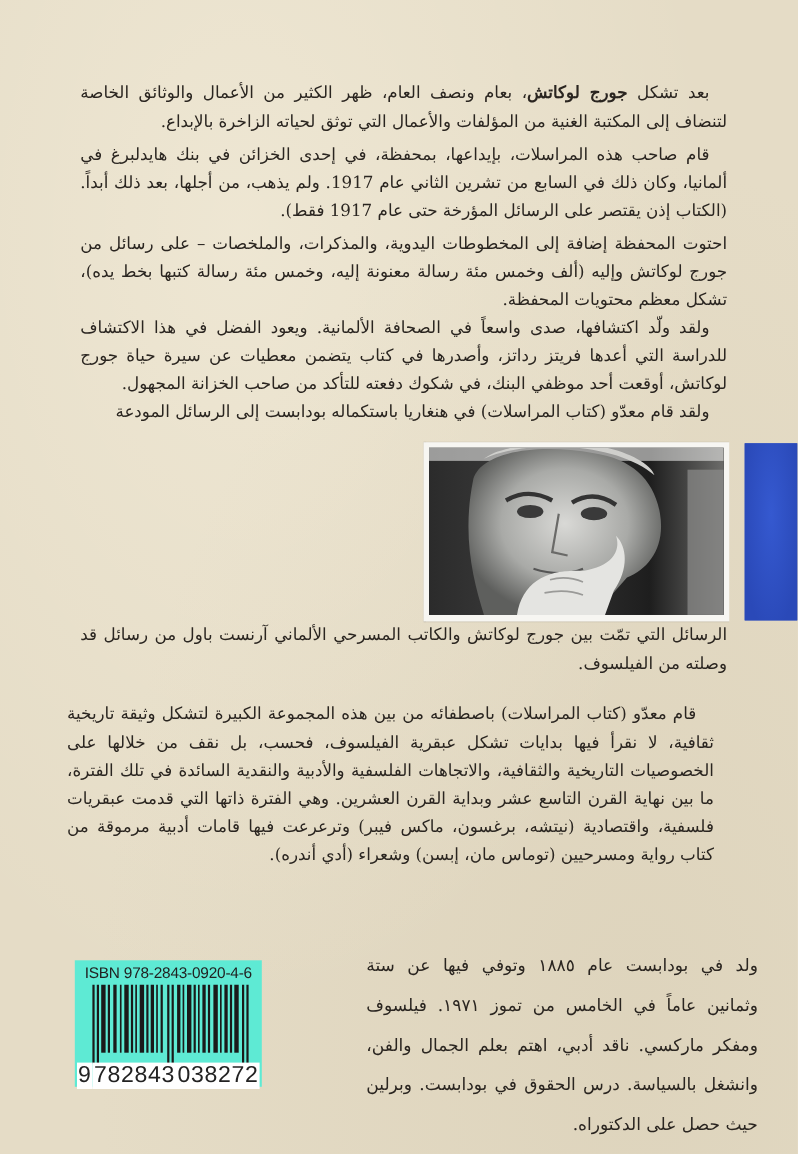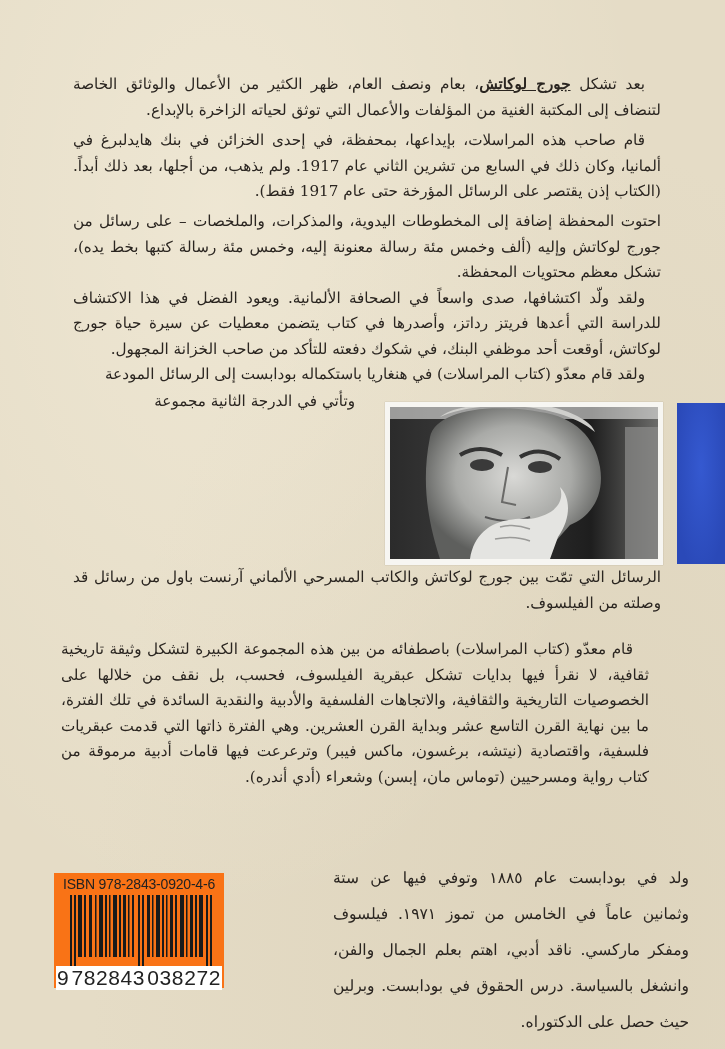--- a/index.html
+++ b/index.html
@@ -11,21 +11,21 @@
       radial-gradient(ellipse at 80% 90%, rgba(200,188,160,0.25), rgba(0,0,0,0) 60%);
     font-family: "DejaVu Serif", "Liberation Serif", serif;
     color: #2a2520;
   }
   .rtl { direction: rtl; text-align: justify; text-align-last: right; }
   .para {
     position: absolute; font-size: 15.2px; line-height: 25.6px;
     margin: 0;
   }
   .para p { margin: 0; text-indent: 16px; }
-  .bold-name { font-weight: bold; text-decoration: underline; }
+  .bold-name { font-weight: bold; }
 
   #p1 { left: 73px; top: 72px; width: 588px; }
   #p2 { left: 73px; top: 128px; width: 588px; }
   #p3 { left: 73px; top: 209px; width: 588px; }
   #p4 { left: 73px; top: 362px; width: 588px; }
   #p4b { left: 73px; top: 385px; width: 298px; text-indent: 0; }
   #p5 { left: 73px; top: 565px; width: 588px; }
   #p6 { left: 61px; top: 637px; width: 588px; }
   #bio { left: 305px; top: 860px; width: 356px; font-size: 15.5px; line-height: 36px; margin-left: 28px; }
 
@@ -37,22 +37,22 @@
     position: absolute; left: 5px; top: 5px; right: 5px; bottom: 6px;
     background: #2a2a2a; overflow: hidden;
   }
   .blue-block {
     position: absolute; left: 677px; top: 403px; width: 48px; height: 161px;
     background: #2d4fc2;
     background-image: radial-gradient(ellipse at 50% 40%, #3559d0, #2a49b8 80%);
   }
 
   .barcode-box {
-    position: absolute; left: 54px; top: 873px; width: 170px; height: 115px;
-    background: #f97316;
+    position: absolute; left: 68px; top: 873px; width: 170px; height: 115px;
+    background: #5eead4;
   }
   .isbn-text {
     position: absolute; left: 0; right: 0; top: 3px; text-align: center;
     font-family: "Liberation Sans", sans-serif; font-size: 14px; color: #222;
     letter-spacing: -0.2px;
   }
   .bars {
     position: absolute; left: 8px; top: 22px; width: 156px; height: 72px;
   }
   .ean-digits {
@@ -79,21 +79,20 @@
 <div id="p3" class="para rtl">
   <p style="text-indent:0">احتوت المحفظة إضافة إلى المخطوطات اليدوية، والمذكرات، والملخصات – على رسائل من جورج لوكاتش وإليه (ألف وخمس مئة رسالة معنونة إليه، وخمس مئة رسالة كتبها بخط يده)، تشكل معظم محتويات المحفظة.</p>
   <p>ولقد ولّد اكتشافها، صدى واسعاً في الصحافة الألمانية. ويعود الفضل في هذا الاكتشاف للدراسة التي أعدها فريتز رداتز، وأصدرها في كتاب يتضمن معطيات عن سيرة حياة جورج لوكاتش، أوقعت أحد موظفي البنك، في شكوك دفعته للتأكد من صاحب الخزانة المجهول.</p>
 </div>
 
 <div id="p4" class="para rtl">
   <p>ولقد قام معدّو (كتاب المراسلات) في هنغاريا باستكماله بودابست إلى الرسائل المودعة</p>
 </div>
 
 <div id="p4b" class="para rtl">
-  <p style="margin-top:4px">وتأتي في الدرجة الثانية مجموعة</p>
 </div>
 
 <div id="p5" class="para rtl">
   <p style="text-indent:0">الرسائل التي تمّت بين جورج لوكاتش والكاتب المسرحي الألماني آرنست باول من رسائل قد وصلته من الفيلسوف.</p>
 </div>
 
 <div id="p6" class="para rtl">
   <p>قام معدّو (كتاب المراسلات) باصطفائه من بين هذه المجموعة الكبيرة لتشكل وثيقة تاريخية ثقافية، لا نقرأ فيها بدايات تشكل عبقرية الفيلسوف، فحسب، بل نقف من خلالها على الخصوصيات التاريخية والثقافية، والاتجاهات الفلسفية والأدبية والنقدية السائدة في تلك الفترة، ما بين نهاية القرن التاسع عشر وبداية القرن العشرين. وهي الفترة ذاتها التي قدمت عبقريات فلسفية، واقتصادية (نيتشه، برغسون، ماكس فيبر) وترعرعت فيها قامات أدبية مرموقة من كتاب رواية ومسرحيين (توماس مان، إبسن) وشعراء (أدي أندره).</p>
 </div>
 

